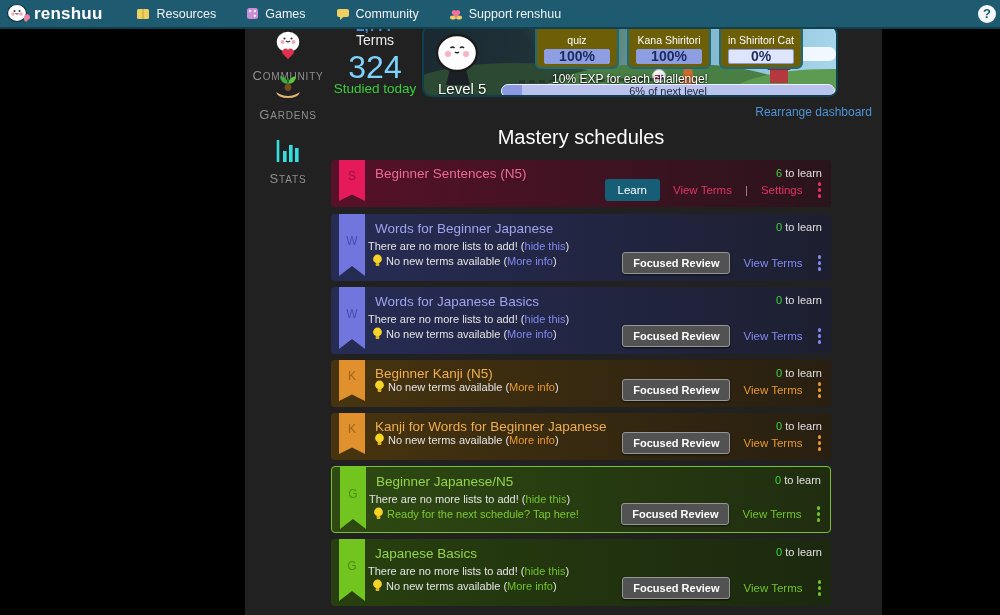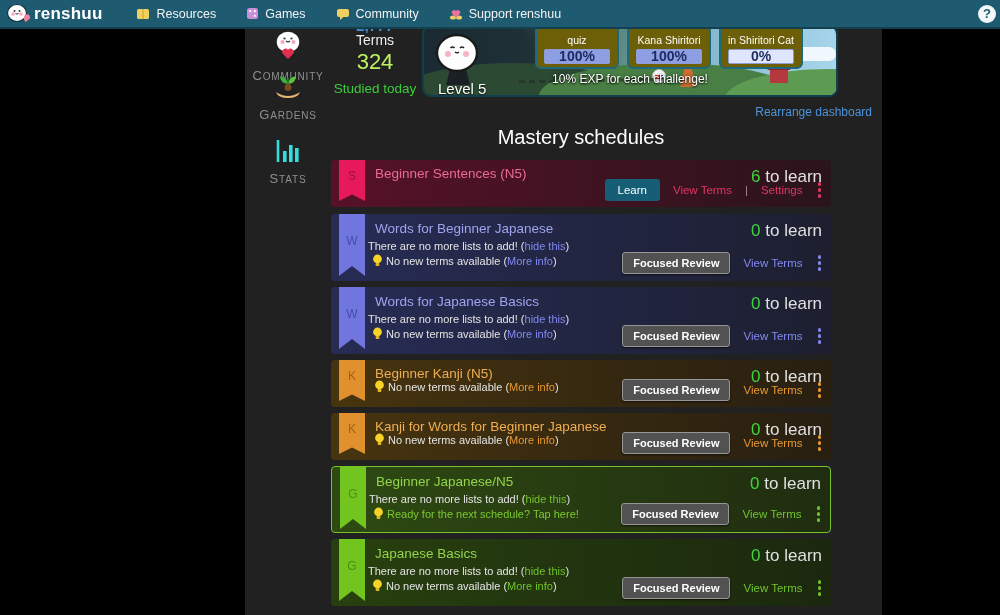--- a/index.html
+++ b/index.html
@@ -23,21 +23,21 @@
   
   .side-item { position:absolute; left:0; width:86px; text-align:center; cursor:pointer; }
   .side-label { font-size:10px; color:#8f8f8f; text-transform:uppercase; letter-spacing:.8px; margin-top:3px; }
   .side-label::first-letter { font-size:13px; }
 
   
   .terms-box { position:absolute; left:62px; top:0; width:136px; text-align:center; }
   .clip-num { position:absolute; left:0; top:29px; width:136px; height:4px; overflow:hidden; }
   .clip-num span { display:block; font-size:15px; font-weight:bold; color:#3f8fd8; line-height:15px; margin-top:-11px; }
   .terms-label { position:absolute; left:0; top:32px; width:136px; font-size:14px; color:#eee; }
-  .terms-count { position:absolute; left:0; top:49px; width:136px; font-size:22px; color:#bef264; }
+  .terms-count { position:absolute; left:0; top:49px; width:136px; font-size:32px; color:#7dd3fc; }
   .terms-sub { position:absolute; left:0; top:81px; width:136px; font-size:13.5px; color:#3bcd3b; }
 
   
   .level-widget { position:absolute; left:177px; top:25px; width:416px; height:72px; border-radius:9px;
                   border:2px solid #10404f; overflow:hidden;
                   background:linear-gradient(100deg,#1d2d35 0%,#2c464c 20%,#49705a 38%,#7fb2c8 62%,#a9d8ee 100%); }
   .silhouette { position:absolute; left:-18px; top:-14px; width:130px; height:96px; border-radius:50%;
                 background:#1b2a31; opacity:.8; box-shadow:0 0 22px 18px #1b2a31; }
   .hill1 { position:absolute; left:-25px; bottom:-30px; width:230px; height:62px; border-radius:50%; background:#2c4a33; }
   .hill2 { position:absolute; left:115px; bottom:-34px; width:260px; height:66px; border-radius:50%; background:#497f45; }
@@ -90,21 +90,21 @@
   .c5 { top:413px; height:47px; }
   .c6 { top:466px; height:67px; border:1px solid #78c32c; --bg1:#2e4a12; --bg2:#202d10; }
   .c7 { top:539px; height:67px; }
   .ribbon { position:absolute; left:8px; top:0; width:26px; background:var(--ribbon); color:var(--letter);
             clip-path:polygon(0 0,100% 0,100% 100%,50% 84%,0 100%); display:flex; align-items:center;
             justify-content:center; font-size:12px; padding-bottom:9px; }
   .card.short .ribbon { height:41px; }
   .card.tall  .ribbon { height:62px; }
   .card-title { position:absolute; left:44px; top:7px; font-size:13.5px; color:var(--title); cursor:pointer; }
   .card.short .card-title { top:6px; }
-  .to-learn { position:absolute; right:9px; top:7px; font-size:17px; color:#e0e0e0;text-align:right; }
+  .to-learn { position:absolute; right:9px; top:7px; font-size:11px; color:#e0e0e0;text-align:right; }
   .to-learn b { font-weight:normal; color:#3fd43f; }
   .notes { position:absolute; left:37px; top:26px; font-size:11px; color:#e4e4e4; line-height:13.5px; }
   .notes-single { position:absolute; left:43px; top:20px; font-size:11px; color:#e4e4e4; }
   .note-link { color:var(--link); cursor:pointer; }
   .ready-link { color:#7cc92f; cursor:pointer; }
   .bulb { display:inline-block; vertical-align:-2px; margin:0 3px 0 4px; }
   .actions { position:absolute; right:8px; bottom:7px; display:flex; align-items:center; gap:13px; font-size:11.5px; }
   .card.short .actions { bottom:6px; }
   .btn-teal { background:#155e75; color:#fff; border:none; font-size:11.5px; padding:5px 13px; border-radius:3px;
               cursor:pointer; font-family:inherit; }
@@ -205,20 +205,24 @@
       <div class="challenge" style="left:295px;">
         <div class="challenge-label">in Shiritori Cat</div>
         <div class="challenge-bar">
           <div class="challenge-fill" style="width: 0%;"></div>
           <div class="challenge-pct">0%</div>
         </div>
       </div>
 
       <div class="exp-note">10% EXP for each challenge!</div>
       <div class="level-label">Level 5</div>
+      <div class="level-bar">
+        <div class="level-fill" style="width: 6%;"></div>
+        <div class="level-bar-text">6% of next level</div>
+      </div>
     </div>
 
     <div class="rearrange">Rearrange dashboard</div>
 
     <div class="section-title">Mastery schedules</div>
 
     <div class="card short t-red c1">
       <div class="ribbon">
           <span>S</span>
         </div>

